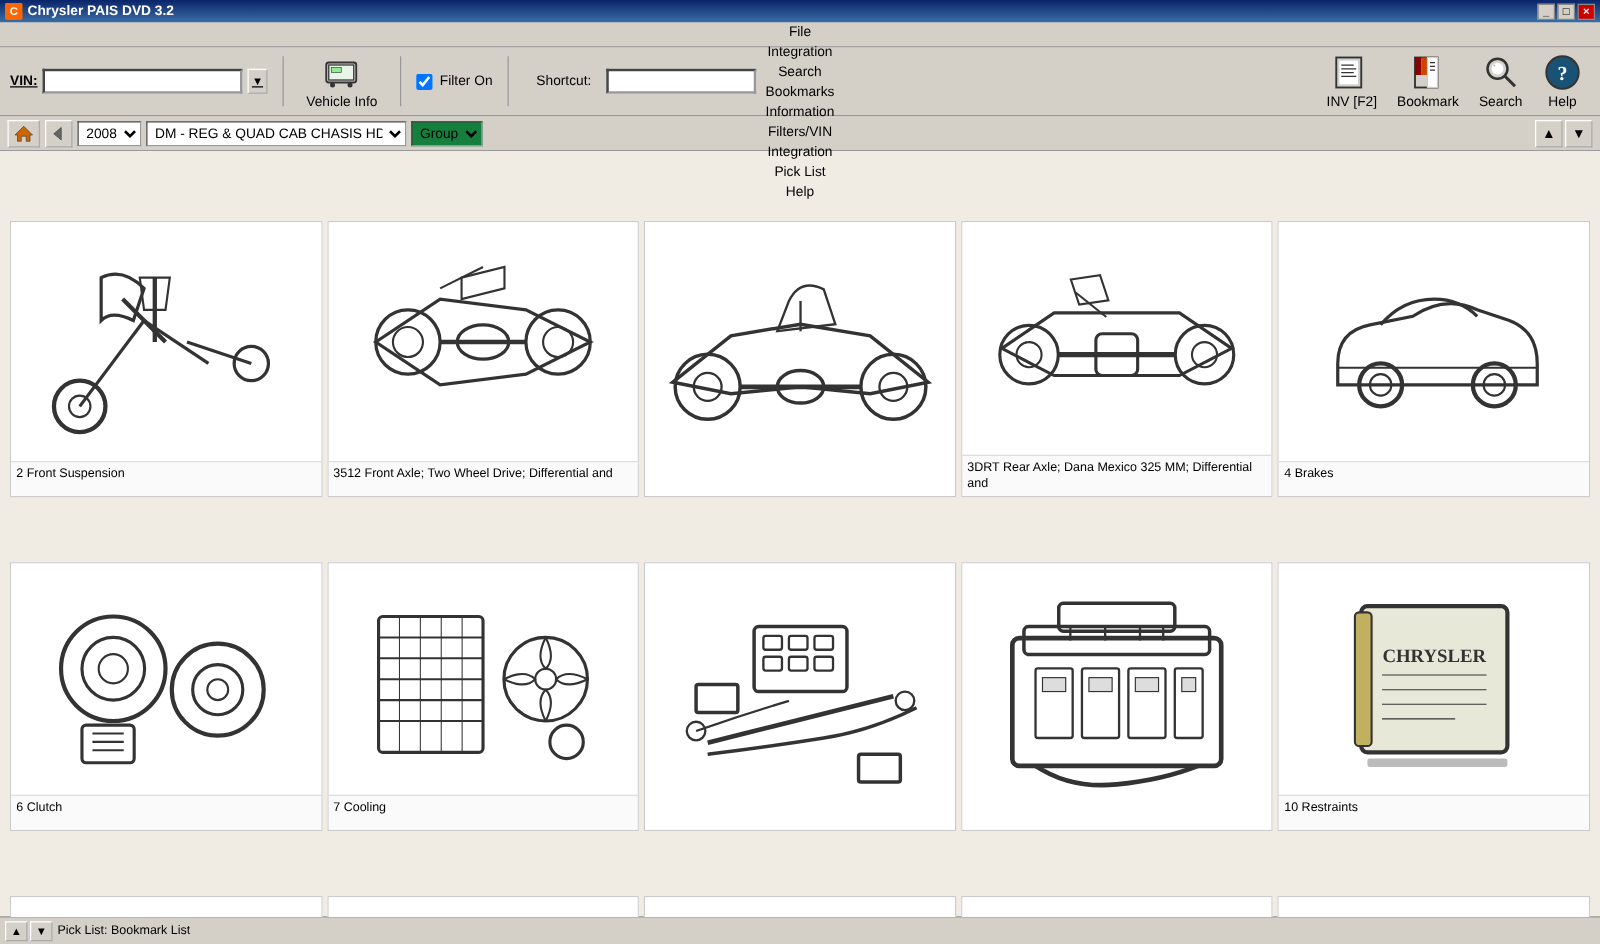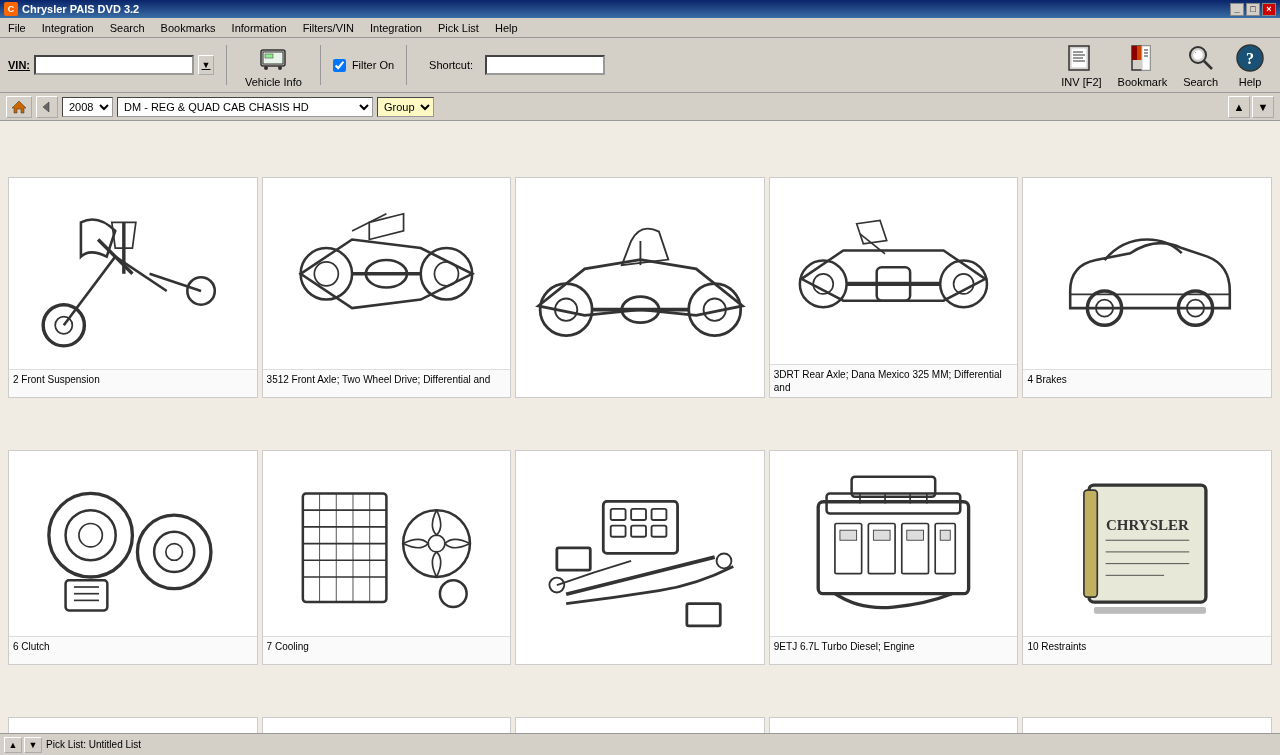--- a/index.html
+++ b/index.html
@@ -27,20 +27,21 @@
 
     
     #menu-bar {
       background: #d4d0c8;
       height: 20px;
       display: flex;
       align-items: center;
       border-bottom: 1px solid #999;
       padding: 0 0;
       gap: 0;
+      flex-direction: column;
     }
     #menu-bar span {
       padding: 2px 8px;
       cursor: pointer;
       font-size: 11px;
     }
 
     
     #toolbar {
       background: #d4d0c8;
@@ -88,24 +89,24 @@
     }
     .nav-back-btn {
       width: 22px; height: 22px; background: #d4d0c8; border: 1px outset #fff;
       display: flex; align-items: center; justify-content: center; cursor: pointer;
     }
     .nav-year-select {
       height: 20px; border: 1px inset #999; background: white; font-size: 11px; padding: 0 2px;
     }
     .nav-model-select {
       height: 20px; border: 1px inset #999; background: white; font-size: 11px;
-      width: 256px; padding: 0 2px;
+      width: 208px; padding: 0 2px;
     }
     .nav-group-select {
-      height: 20px; border: 1px inset #999; background: #fef9c3; font-size: 11px; padding: 0 2px;
+      height: 20px; border: 1px inset #999; background: #15803d; font-size: 11px; padding: 0 2px;
     }
     .nav-right { margin-left: auto; display: flex; gap: 2px; }
     .nav-arrow-btn {
       width: 22px; height: 22px; background: #d4d0c8; border: 1px outset #fff;
       display: flex; align-items: center; justify-content: center; cursor: pointer;
     }
 
     
     #main-content {
       background: #f0ece4;
@@ -493,21 +494,20 @@
 
           <path d="M 25 80 Q 40 90 60 88 Q 80 86 95 80" fill="none" stroke="#333" stroke-width="2"></path>
 
           <rect x="35" y="10" width="50" height="12" rx="2" fill="none" stroke="#333" stroke-width="1.5"></rect>
           <line x1="40" y1="20" x2="40" y2="26" stroke="#333" stroke-width="1"></line>
           <line x1="55" y1="20" x2="55" y2="26" stroke="#333" stroke-width="1"></line>
           <line x1="70" y1="20" x2="70" y2="26" stroke="#333" stroke-width="1"></line>
           <line x1="80" y1="20" x2="80" y2="26" stroke="#333" stroke-width="1"></line>
         </svg>
       </div>
-      <div class="part-label">9ETJ 6.7L Turbo Diesel; Engine</div>
     </div>
 
     <div class="part-card">
       <div class="part-image">
         <svg viewBox="0 0 120 100">
 
           <rect x="25" y="15" width="70" height="70" rx="3" fill="#e8e8d8" stroke="#333" stroke-width="2"></rect>
           <rect x="22" y="18" width="8" height="64" rx="2" fill="#c0b060" stroke="#333" stroke-width="1"></rect>
 
           <text x="60" y="42" text-anchor="middle" font-size="9" font-family="serif" font-weight="bold" fill="#333">CHRYSLER</text>
@@ -638,14 +638,14 @@
     </div>
 
   </div>
 </div>
 
 <div id="status-bar">
   <div class="status-arrows">
     <div class="status-arrow-btn">▲</div>
     <div class="status-arrow-btn">▼</div>
   </div>
-  <span>Pick List:  Untitled List</span>
+  <span>Pick List:  Bookmark List</span>
 </div>
 
 </body></html>

